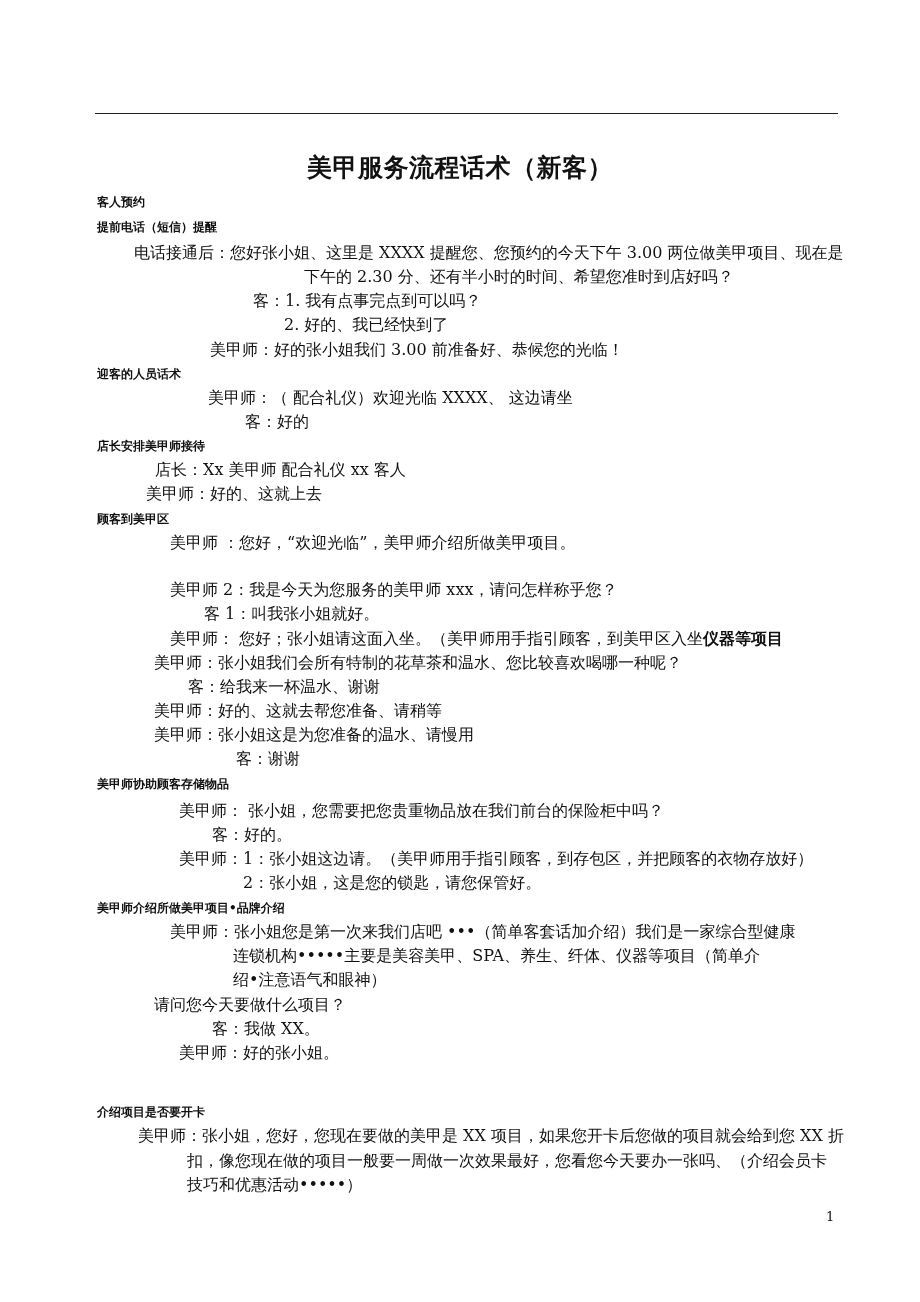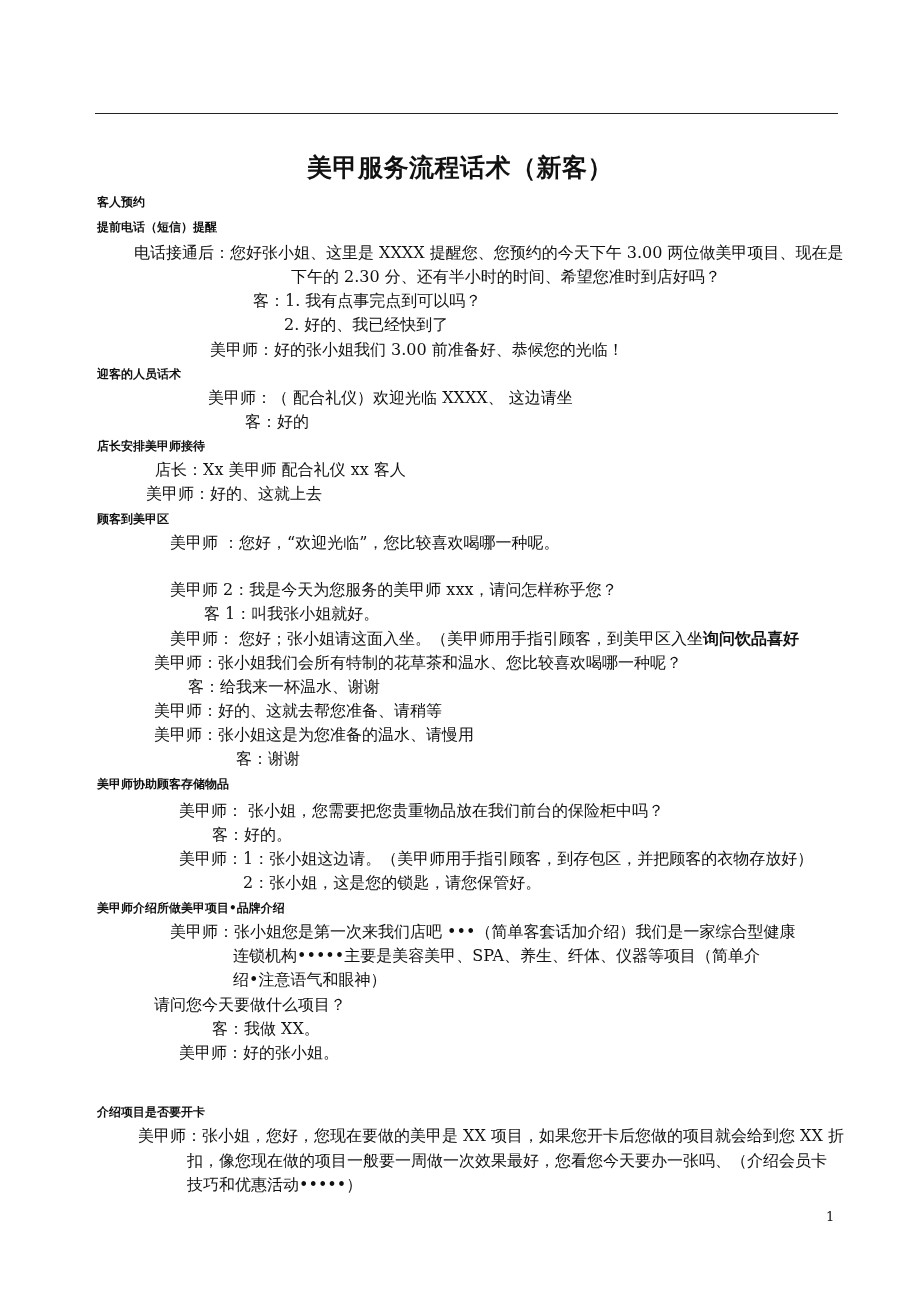--- a/index.html
+++ b/index.html
@@ -16,39 +16,39 @@
 </head>
 <body>
 
 <div class="rule"></div>
 <div class="title">美甲服务流程话术（新客）</div>
 
 <div class="line h" style="left:97px; top:192px;">客人预约</div>
 
 <div class="line h" style="left:97px; top:217px;">提前电话（短信）提醒</div>
 <div class="line" style="left:134px; top:243px;">电话接通后：您好张小姐、这里是 XXXX 提醒您、您预约的今天下午 3.00 两位做美甲项目、现在是</div>
-<div class="line" style="left:291px; top:267px;">下午的 2.30 分、还有半小时的时间、希望您准时到店好吗？</div>
+<div class="line" style="left:304px; top:267px;">下午的 2.30 分、还有半小时的时间、希望您准时到店好吗？</div>
 <div class="line" style="left:253px; top:291px;">客：1.  我有点事完点到可以吗？</div>
 <div class="line" style="left:284px; top:315px;">2.  好的、我已经快到了</div>
 <div class="line" style="left:210px; top:340px;">美甲师：好的张小姐我们 3.00 前准备好、恭候您的光临！</div>
 
 <div class="line h" style="left:97px; top:364px;">迎客的人员话术</div>
 <div class="line" style="left:208px; top:388px;">美甲师：（ 配合礼仪）欢迎光临 XXXX、    这边请坐</div>
 <div class="line" style="left:245px; top:412px;">客：好的</div>
 
 <div class="line h" style="left:97px; top:436px;">店长安排美甲师接待</div>
 <div class="line" style="left:155px; top:460px;">店长：Xx 美甲师 配合礼仪 xx 客人</div>
 <div class="line" style="left:146px; top:484px;">美甲师：好的、这就上去</div>
 
 <div class="line h" style="left:97px; top:509px;">顾客到美甲区</div>
-<div class="line" style="left:170px; top:533px;">美甲师 ：您好，“欢迎光临”，您比较喜欢喝哪一种呢。</div>
+<div class="line" style="left:170px; top:533px;">美甲师 ：您好，“欢迎光临”，美甲师介绍所做美甲项目。</div>
 <div class="line" style="left:170px; top:580px;text-align:right;">美甲师 2：我是今天为您服务的美甲师 xxx，请问怎样称乎您？</div>
 <div class="line" style="left:204px; top:604px;">客 1：叫我张小姐就好。</div>
 <div class="line" style="left:170px; top:629px;">
-  <span>美甲师：  您好；张小姐请这面入坐。（美甲师用手指引顾客，到美甲区入坐</span><span class="b">询问饮品喜好</span>
+  <span>美甲师：  您好；张小姐请这面入坐。（美甲师用手指引顾客，到美甲区入坐</span><span class="b">仪器等项目</span>
 </div>
 <div class="line" style="left:154px; top:653px;">美甲师：张小姐我们会所有特制的花草茶和温水、您比较喜欢喝哪一种呢？</div>
 <div class="line" style="left:188px; top:677px;">客：给我来一杯温水、谢谢</div>
 <div class="line" style="left:154px; top:701px;">美甲师：好的、这就去帮您准备、请稍等</div>
 <div class="line" style="left:154px; top:725px;">美甲师：张小姐这是为您准备的温水、请慢用</div>
 <div class="line" style="left:236px; top:749px;">客：谢谢</div>
 
 <div class="line h" style="left:97px; top:774px;">美甲师协助顾客存储物品</div>
 <div class="line" style="left:179px; top:801px;">美甲师：  张小姐，您需要把您贵重物品放在我们前台的保险柜中吗？</div>
 <div class="line" style="left:212px; top:825px;">客：好的。</div>

